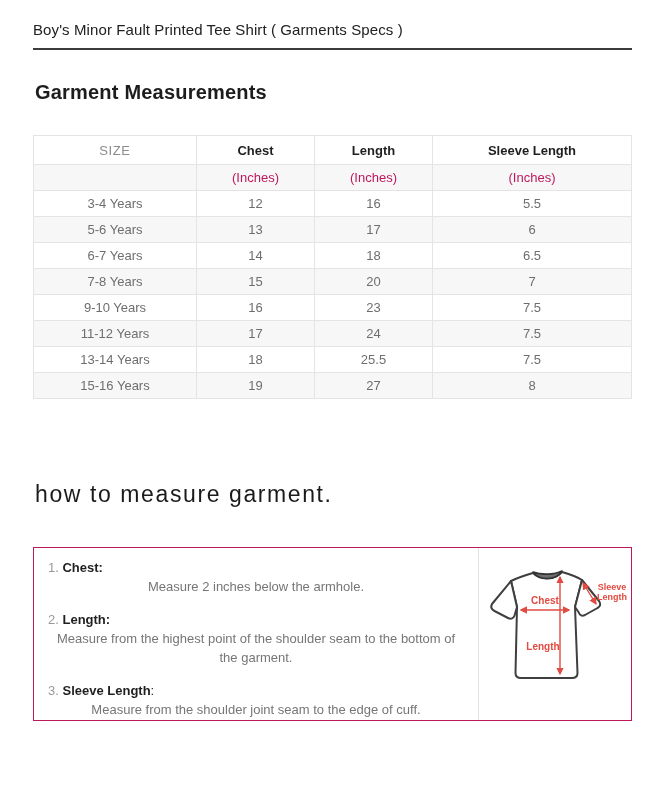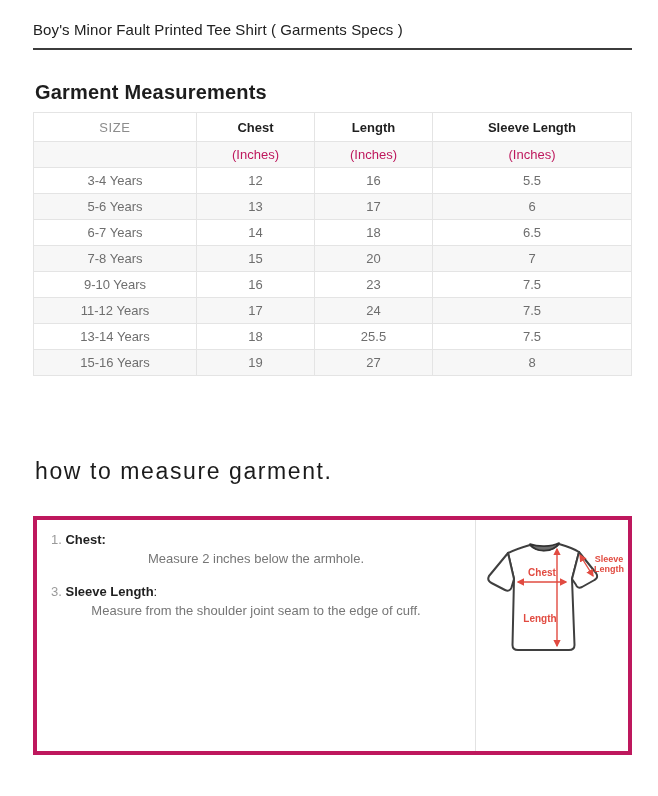--- a/index.html
+++ b/index.html
@@ -4,41 +4,41 @@
 <style>
   * { margin:0; padding:0; box-sizing:border-box; }
   html,body { width:658px; height:796px; background:#ffffff;
     font-family:"Liberation Sans", sans-serif; overflow:hidden; }
   .content { width:599px; margin-left:33px; padding-top:21px; }
 
   .page-title { font-size:15px; color:#212121; letter-spacing:0.1px; }
   .title-rule { border:none; height:2px; background:#3c3c3c; margin-top:10px; }
 
   .section-heading { font-size:20px; font-weight:700; color:#1d1d1d;
-    margin:31px 0 8px 2px; letter-spacing:0.2px; }
+    margin:31px 0 31px 2px; letter-spacing:0.2px; }
 
   table.meas { width:598px; border-collapse:collapse; table-layout:fixed;
     font-size:13px; }
   table.meas th, table.meas td { border:1px solid #e4e4e4; text-align:center;
     padding:5px 9px; font-weight:400; }
   table.meas col.c1 { width:163px; }
   table.meas col.c2 { width:118px; }
   table.meas col.c3 { width:118px; }
   table.meas col.c4 { width:199px; }
   tr.head-row th { height:29px; color:#1f1f1f; font-weight:700; background:#fff; }
   tr.head-row th.size-h { color:#8c8c8c; font-weight:400; letter-spacing:0.6px; }
   tr.units-row td { height:25px; background:#f7f7f7; color:#be185d; }
   tbody.data tr td { height:26px; color:#6e6e6e; background:#ffffff; }
   tbody.data tr:nth-child(even) td { background:#f7f7f7; }
 
   .measure-heading { font-size:23px; font-weight:500; color:#1b1b1b;
     letter-spacing:1.6px; margin:82px 0 0 2px; }
 
-  .measure-box { margin-top:31px; width:599px; height:239px;
-    border:4px solid #be185d; display:flex; }
+  .measure-box { margin-top:39px; width:599px; height:174px;
+    border:1px solid #be185d; display:flex; }
   .instructions { flex:1 1 auto; padding:10px 14px; font-size:13px;
     line-height:19px; }
   .instr-item { margin-bottom:14px; }
   .instr-num { color:#9a9a9a; }
   .instr-label { color:#1f1f1f; font-weight:700; }
   .instr-suffix { color:#1f1f1f; }
   .instr-text { color:#767676;text-align:center; }
   .diagram-cell { width:153px; border-left:1px solid #e2e2e2;
     padding-top:8px; }
   .diagram-cell svg { display:block; }
@@ -132,20 +132,27 @@
     <div class="instructions">
       <div class="instr-item">
         <div>
           <span class="instr-num">1.</span>
           <span class="instr-label">Chest:</span><span class="instr-suffix"></span>
         </div>
         <div class="instr-text">Measure 2 inches below the armhole.</div>
       </div>
       <div class="instr-item">
         <div>
+          <span class="instr-num">2.</span>
+          <span class="instr-label">Length:</span><span class="instr-suffix"></span>
+        </div>
+        <div class="instr-text">Measure from the highest point of the shoulder seam to the bottom of the garment.</div>
+      </div>
+      <div class="instr-item">
+        <div>
           <span class="instr-num">3.</span>
           <span class="instr-label">Sleeve Length</span><span class="instr-suffix">:</span>
         </div>
         <div class="instr-text">Measure from the shoulder joint seam to the edge of cuff.</div>
       </div>
     </div>
 
     <div class="diagram-cell">
       <svg width="152" height="150" viewBox="0 0 152 150" xmlns="http://www.w3.org/2000/svg">
         <defs>

